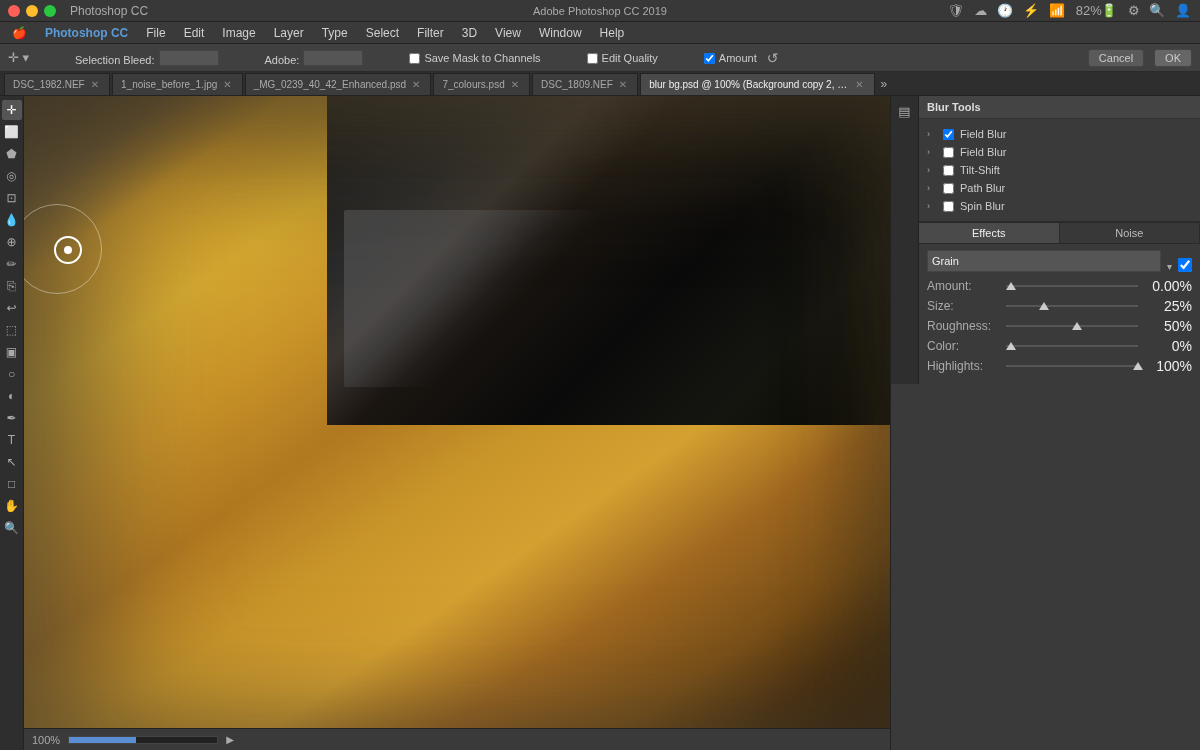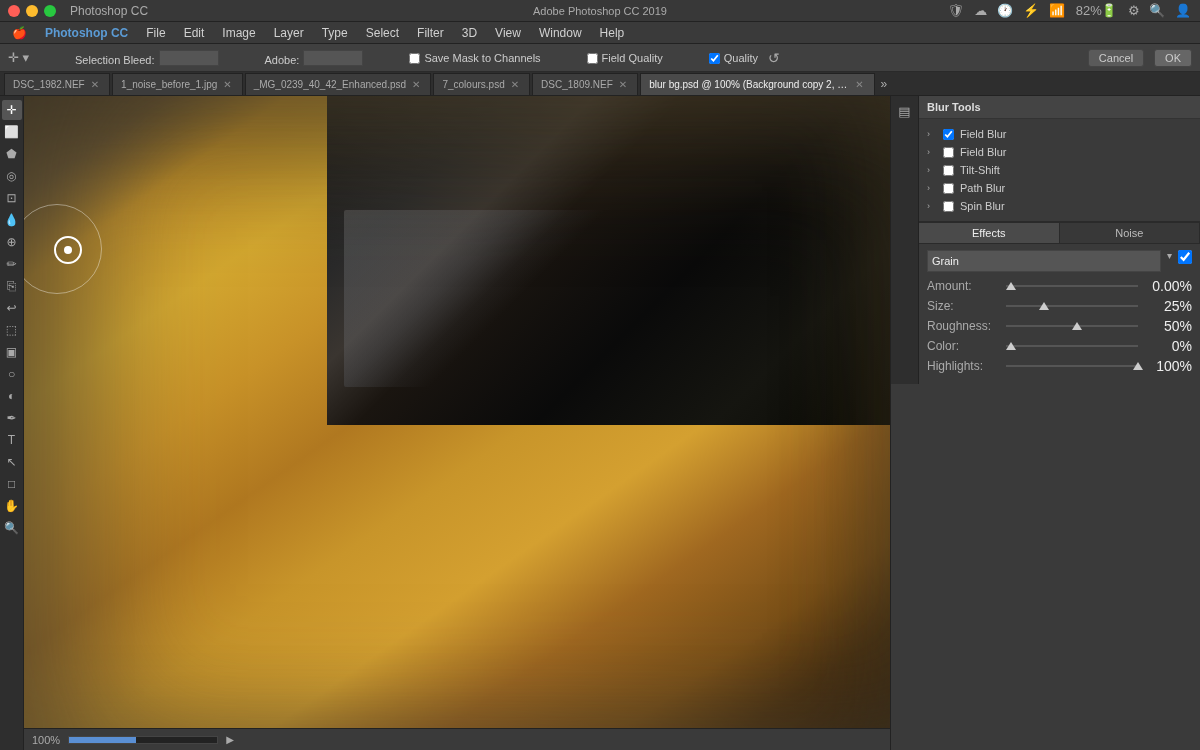--- a/index.html
+++ b/index.html
@@ -364,21 +364,21 @@
       background: #4a4a4a;
       color: #eee;
     }
 
     
     .effects-panel {
       padding: 6px 8px;
     }
     .effect-dropdown-row {
       display: flex;
-      align-items: flex-start;
+      align-items: flex-end;
       gap: 6px;
       margin-bottom: 6px;
     }
     .effect-select {
       flex: 1;
       background: #555;
       border: 1px solid #444;
       color: #eee;
       font-size: 11px;
       padding: 2px 4px;
@@ -505,25 +505,25 @@
     <select style="background:#555; border:1px solid #444; color:#eee; font-size:11px; padding:1px 4px; width:60px;">
       <option></option>
     </select>
   </div>
   <div class="options-bar-item">
     <input type="checkbox" class="options-checkbox" style="">
     <span>Save Mask to Channels</span>
   </div>
   <div class="options-bar-item">
     <input type="checkbox" class="options-checkbox" style="">
-    <span>Field Quality</span>
+    <span>Edit Quality</span>
   </div>
   <div class="options-bar-item">
     <input type="checkbox" class="options-checkbox" checked="" style="">
-    <span>Quality</span>
+    <span>Amount</span>
   </div>
   <span style="font-size:14px; color:#aaa; cursor:pointer;">↺</span>
   <div style="flex:1;"></div>
   <button class="options-btn">Cancel</button>
   <button class="options-btn ok">OK</button>
 </div>
 
 <div class="tabs-bar">
   <div class="tab">
     <span>DSC_1982.NEF</span>

